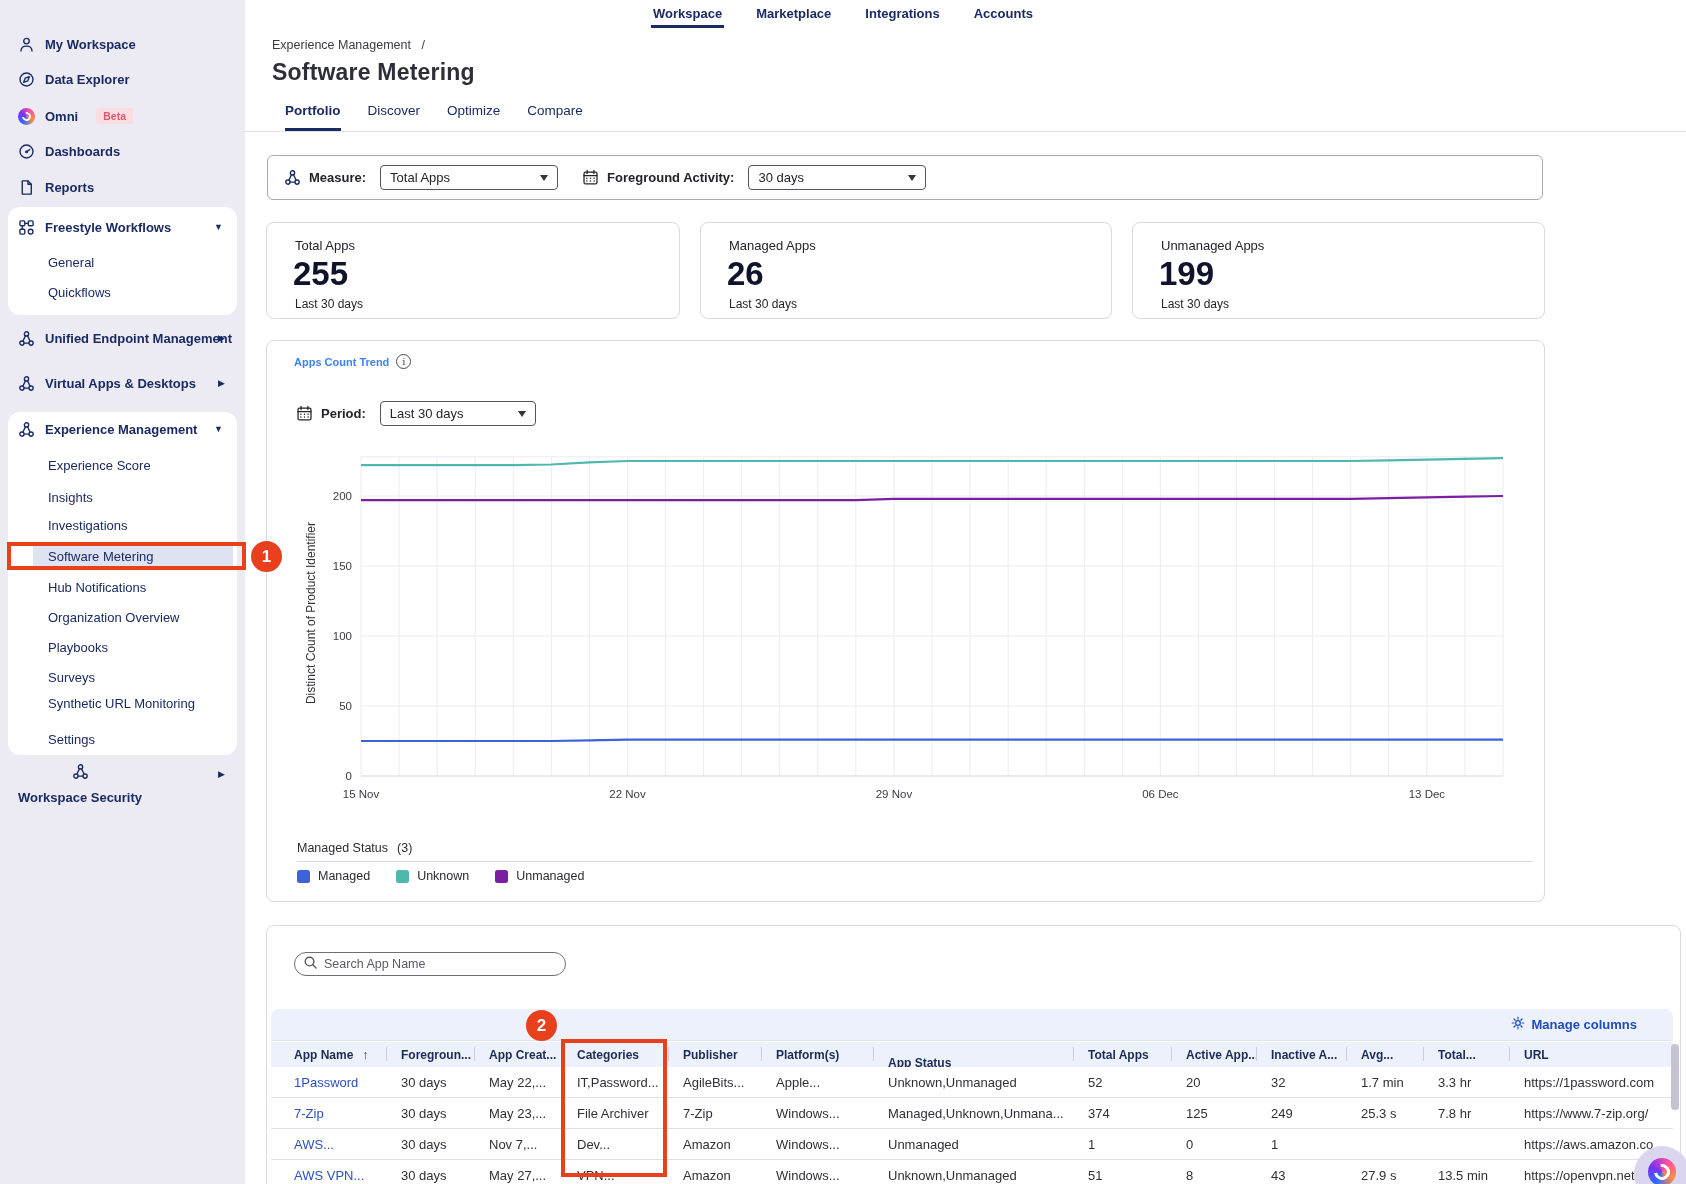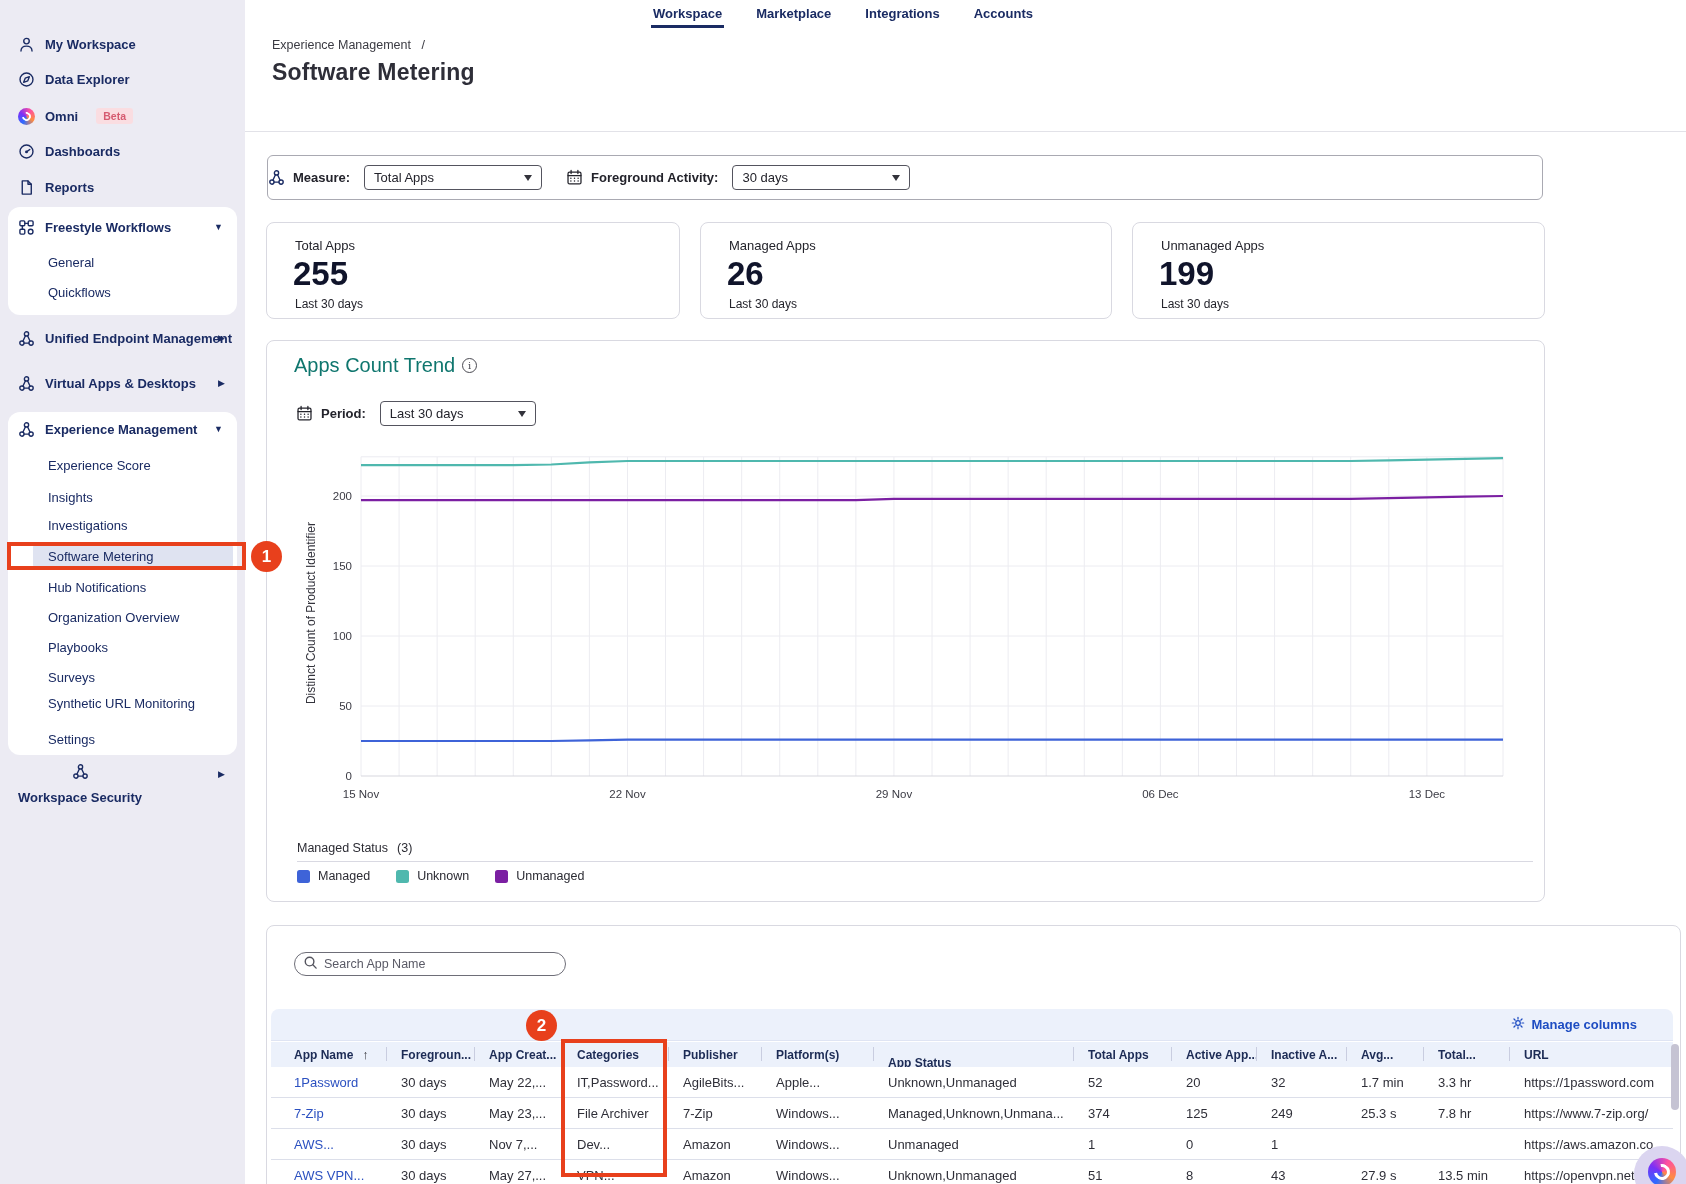--- a/index.html
+++ b/index.html
@@ -34,34 +34,34 @@
   #content { position:absolute; left:245px; top:0; width:1441px; height:1184px; }
   .breadcrumb { position:absolute; left:27px; top:38px; font-size:12.5px; color:#3a3a42; }
   .breadcrumb .bc-sep { margin-left:7px; }
   #page-title { position:absolute; left:27px; top:59px; font-size:23px; font-weight:600; color:#2e2e38; letter-spacing:.2px; }
   #tabs { position:absolute; left:40px; top:103px; display:flex; gap:27px; z-index:2; }
   .tab { font-size:13.5px; color:#1a2b63; font-weight:500; padding-bottom:10px; cursor:pointer; }
   .tab.active { font-weight:700; border-bottom:3px solid #1a2b63; }
   .tabline { position:absolute; left:0; top:131px; width:1441px; height:1px; background:#e2e2e8; }
   
   .filterbar { position:absolute; left:22px; top:155px; width:1276px; height:45px;
-    border:1px solid #a9a9b2; border-radius:6px; display:flex; align-items:center; }
+    border:1px solid #a9a9b2; border-radius:6px; display:flex; align-items:center; padding-left:16px; }
   .flabel { font-size:13px; font-weight:700; color:#23232b; margin:0 14px 0 8px; }
   .selectbox { height:25px; border:1px solid #54545e; border-radius:4px; display:flex; align-items:center;
     justify-content:space-between; padding:0 9px; font-size:13px; color:#23232b; background:#fff; cursor:pointer; }
   .caret { width:0; height:0; border-left:4.5px solid transparent; border-right:4.5px solid transparent;
     border-top:6px solid #33333b; margin-left:10px; }
   
   .card { position:absolute; background:#fff; border:1px solid #d9d9e1; border-radius:8px; }
   .stat-label { position:absolute; left:28px; top:15px; font-size:13px; color:#24242c; }
   .stat-value { position:absolute; left:26px; top:32px; font-size:33px; font-weight:700; color:#10142b; }
   .stat-period { position:absolute; left:28px; top:74px; font-size:12px; color:#24242c; }
   
   .chart-head { position:absolute; left:27px; top:13px; display:flex; align-items:center; gap:7px; }
-  .chart-title { font-size:20px; font-weight:400; color:#0f766e; }
+  .chart-title { font-size:11px; font-weight:700; color:#3b82f6; }
   .info-dot { width:15px; height:15px; border:1.2px solid #4a4a52; border-radius:50%; color:#4a4a52;
     font-family:"DejaVu Serif", serif; font-size:10px; display:flex; align-items:center; justify-content:center; cursor:pointer; }
   .period-row { position:absolute; left:29px; top:60px; display:flex; align-items:center; }
   #chart-svg { position:absolute; left:0; top:0; }
   .legend-head { position:absolute; left:30px; top:500px; font-size:12.5px; color:#2b2b33; }
   .legend-head b { font-weight:400; margin-left:9px; }
   .legend-div { position:absolute; left:30px; top:520px; width:1236px; height:1px; background:#d9d9e2; }
   .legend-row { position:absolute; left:30px; top:528px; display:flex; gap:26px; align-items:center; }
   .legend-item { display:flex; align-items:center; gap:8px; font-size:12.5px; color:#2b2b33; }
   .swatch { width:13px; height:13px; border-radius:2.5px; }
@@ -234,20 +234,26 @@
       <span class="arrow" style="left: 218px; top: 769px;">▶</span>
     </aside>
 
   <main id="content">
     <div class="breadcrumb">
       <span>Experience Management</span>
       <span class="bc-sep">/</span>
     </div>
     <h1 id="page-title">Software Metering</h1>
 
+    <div id="tabs">
+        <div class="tab active">Portfolio</div>
+        <div class="tab">Discover</div>
+        <div class="tab">Optimize</div>
+        <div class="tab">Compare</div>
+      </div>
     <div class="tabline"></div>
 
     <div class="filterbar">
       <span class="icon16" id="measure-icon">
           <svg viewBox="0 0 16 16" fill="none" stroke="#1A2B63" stroke-width="1.3" stroke-linecap="round" stroke-linejoin="round">
             <circle cx="8" cy="3.7" r="2"></circle>
             <circle cx="3.7" cy="12.3" r="2"></circle>
             <circle cx="12.3" cy="12.3" r="2"></circle>
             <path d="M7 5.4l-2.3 5M9 5.4l2.3 5M5.7 12.3h4.6"></path>
           </svg>

